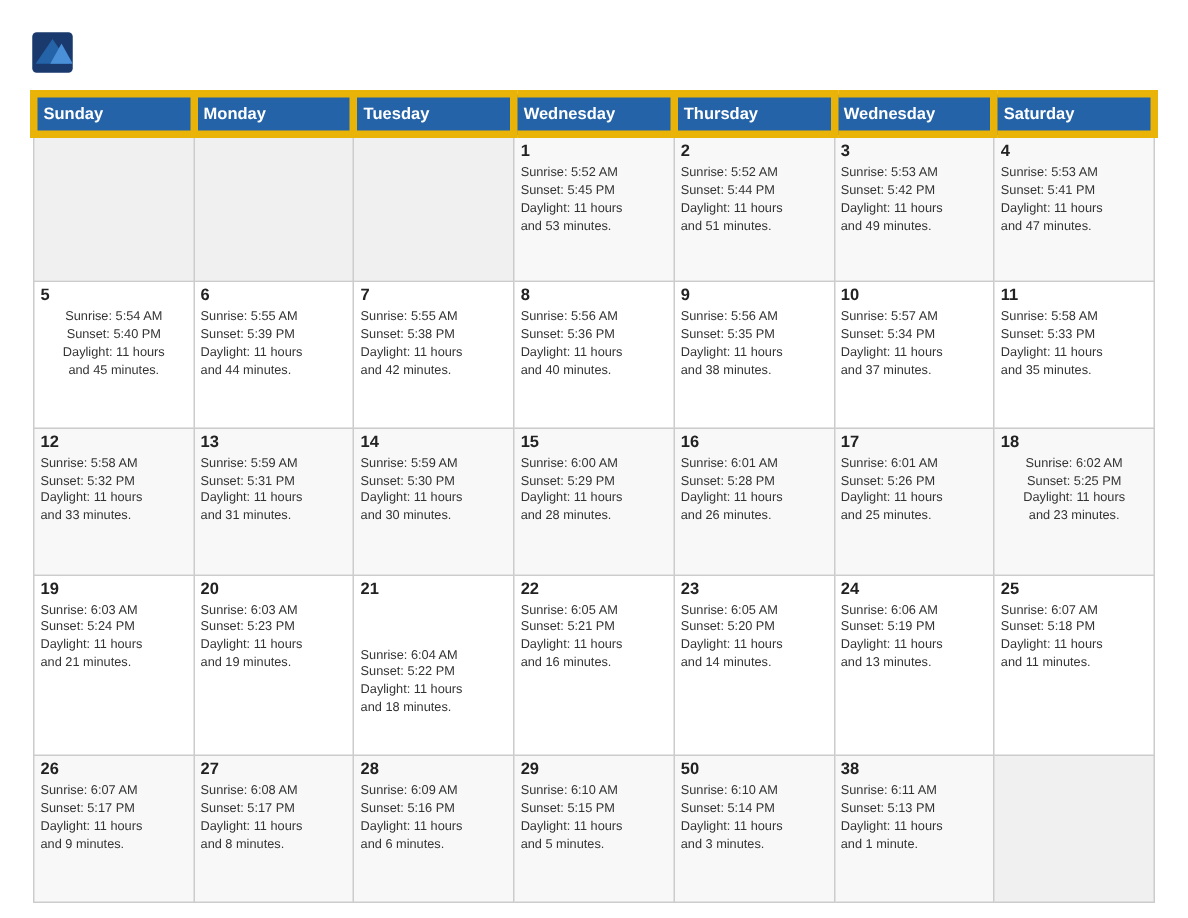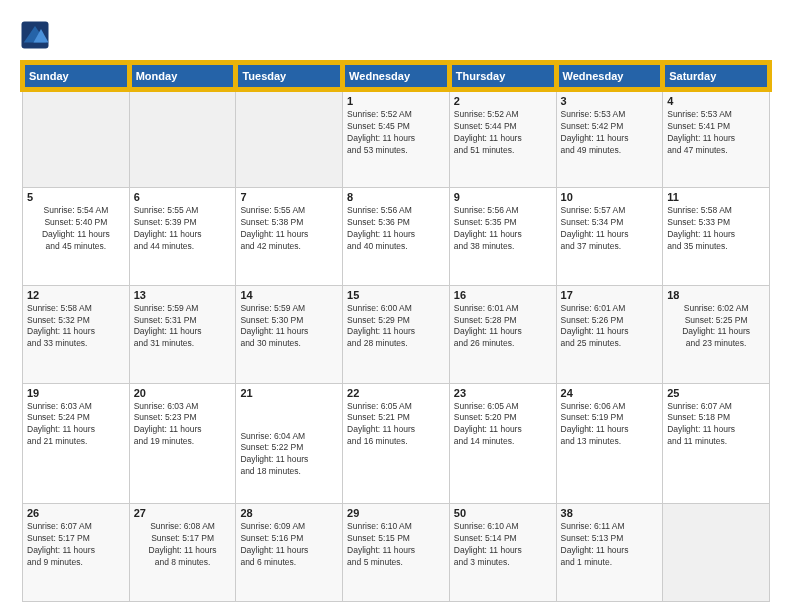--- a/index.html
+++ b/index.html
@@ -323,21 +323,21 @@
         <tr>
           <td>
             <span class="day-number">26</span>
             <div class="day-info" style="white-space: pre-line;">Sunrise: 6:07 AM
 Sunset: 5:17 PM
 Daylight: 11 hours
 and 9 minutes.</div>
           </td>
           <td>
             <span class="day-number">27</span>
-            <div class="day-info" style="white-space: pre-line; text-align: center;">Sunrise: 6:08 AM
+            <div class="day-info" style="white-space: pre-line;">Sunrise: 6:08 AM
 Sunset: 5:17 PM
 Daylight: 11 hours
 and 8 minutes.</div>
           </td>
           <td>
             <span class="day-number">28</span>
             <div class="day-info" style="white-space: pre-line;">Sunrise: 6:09 AM
 Sunset: 5:16 PM
 Daylight: 11 hours
 and 6 minutes.</div>

